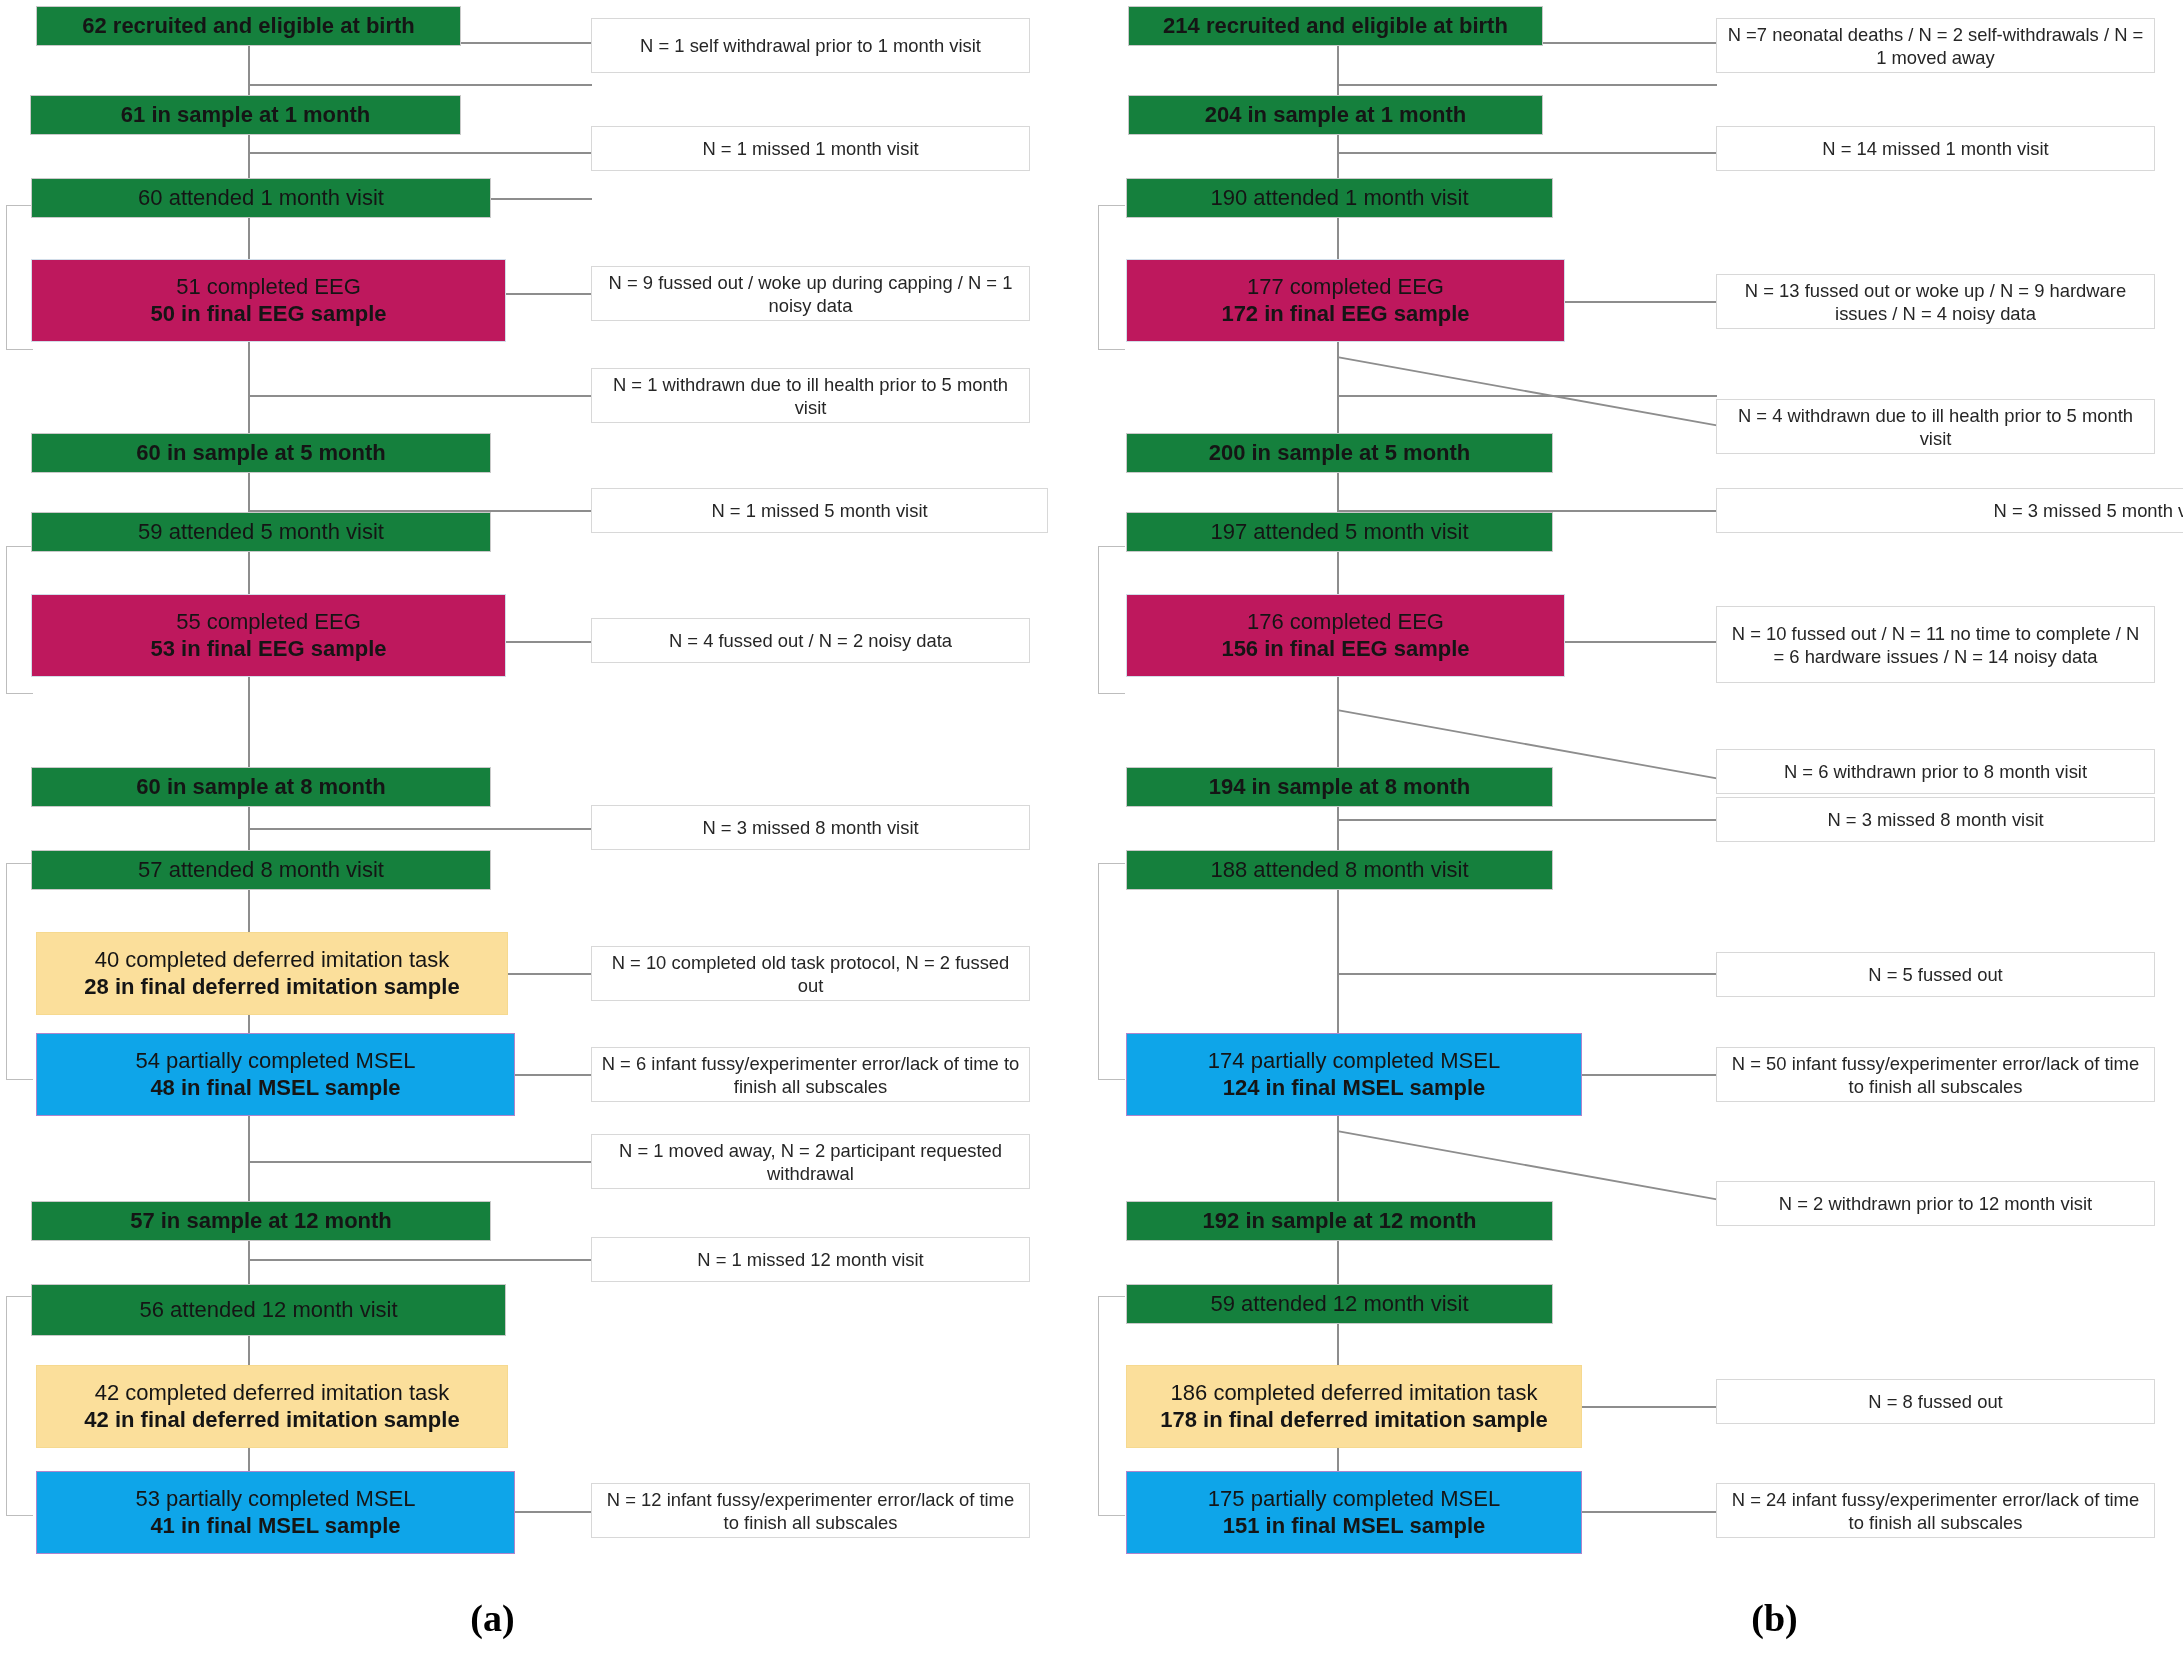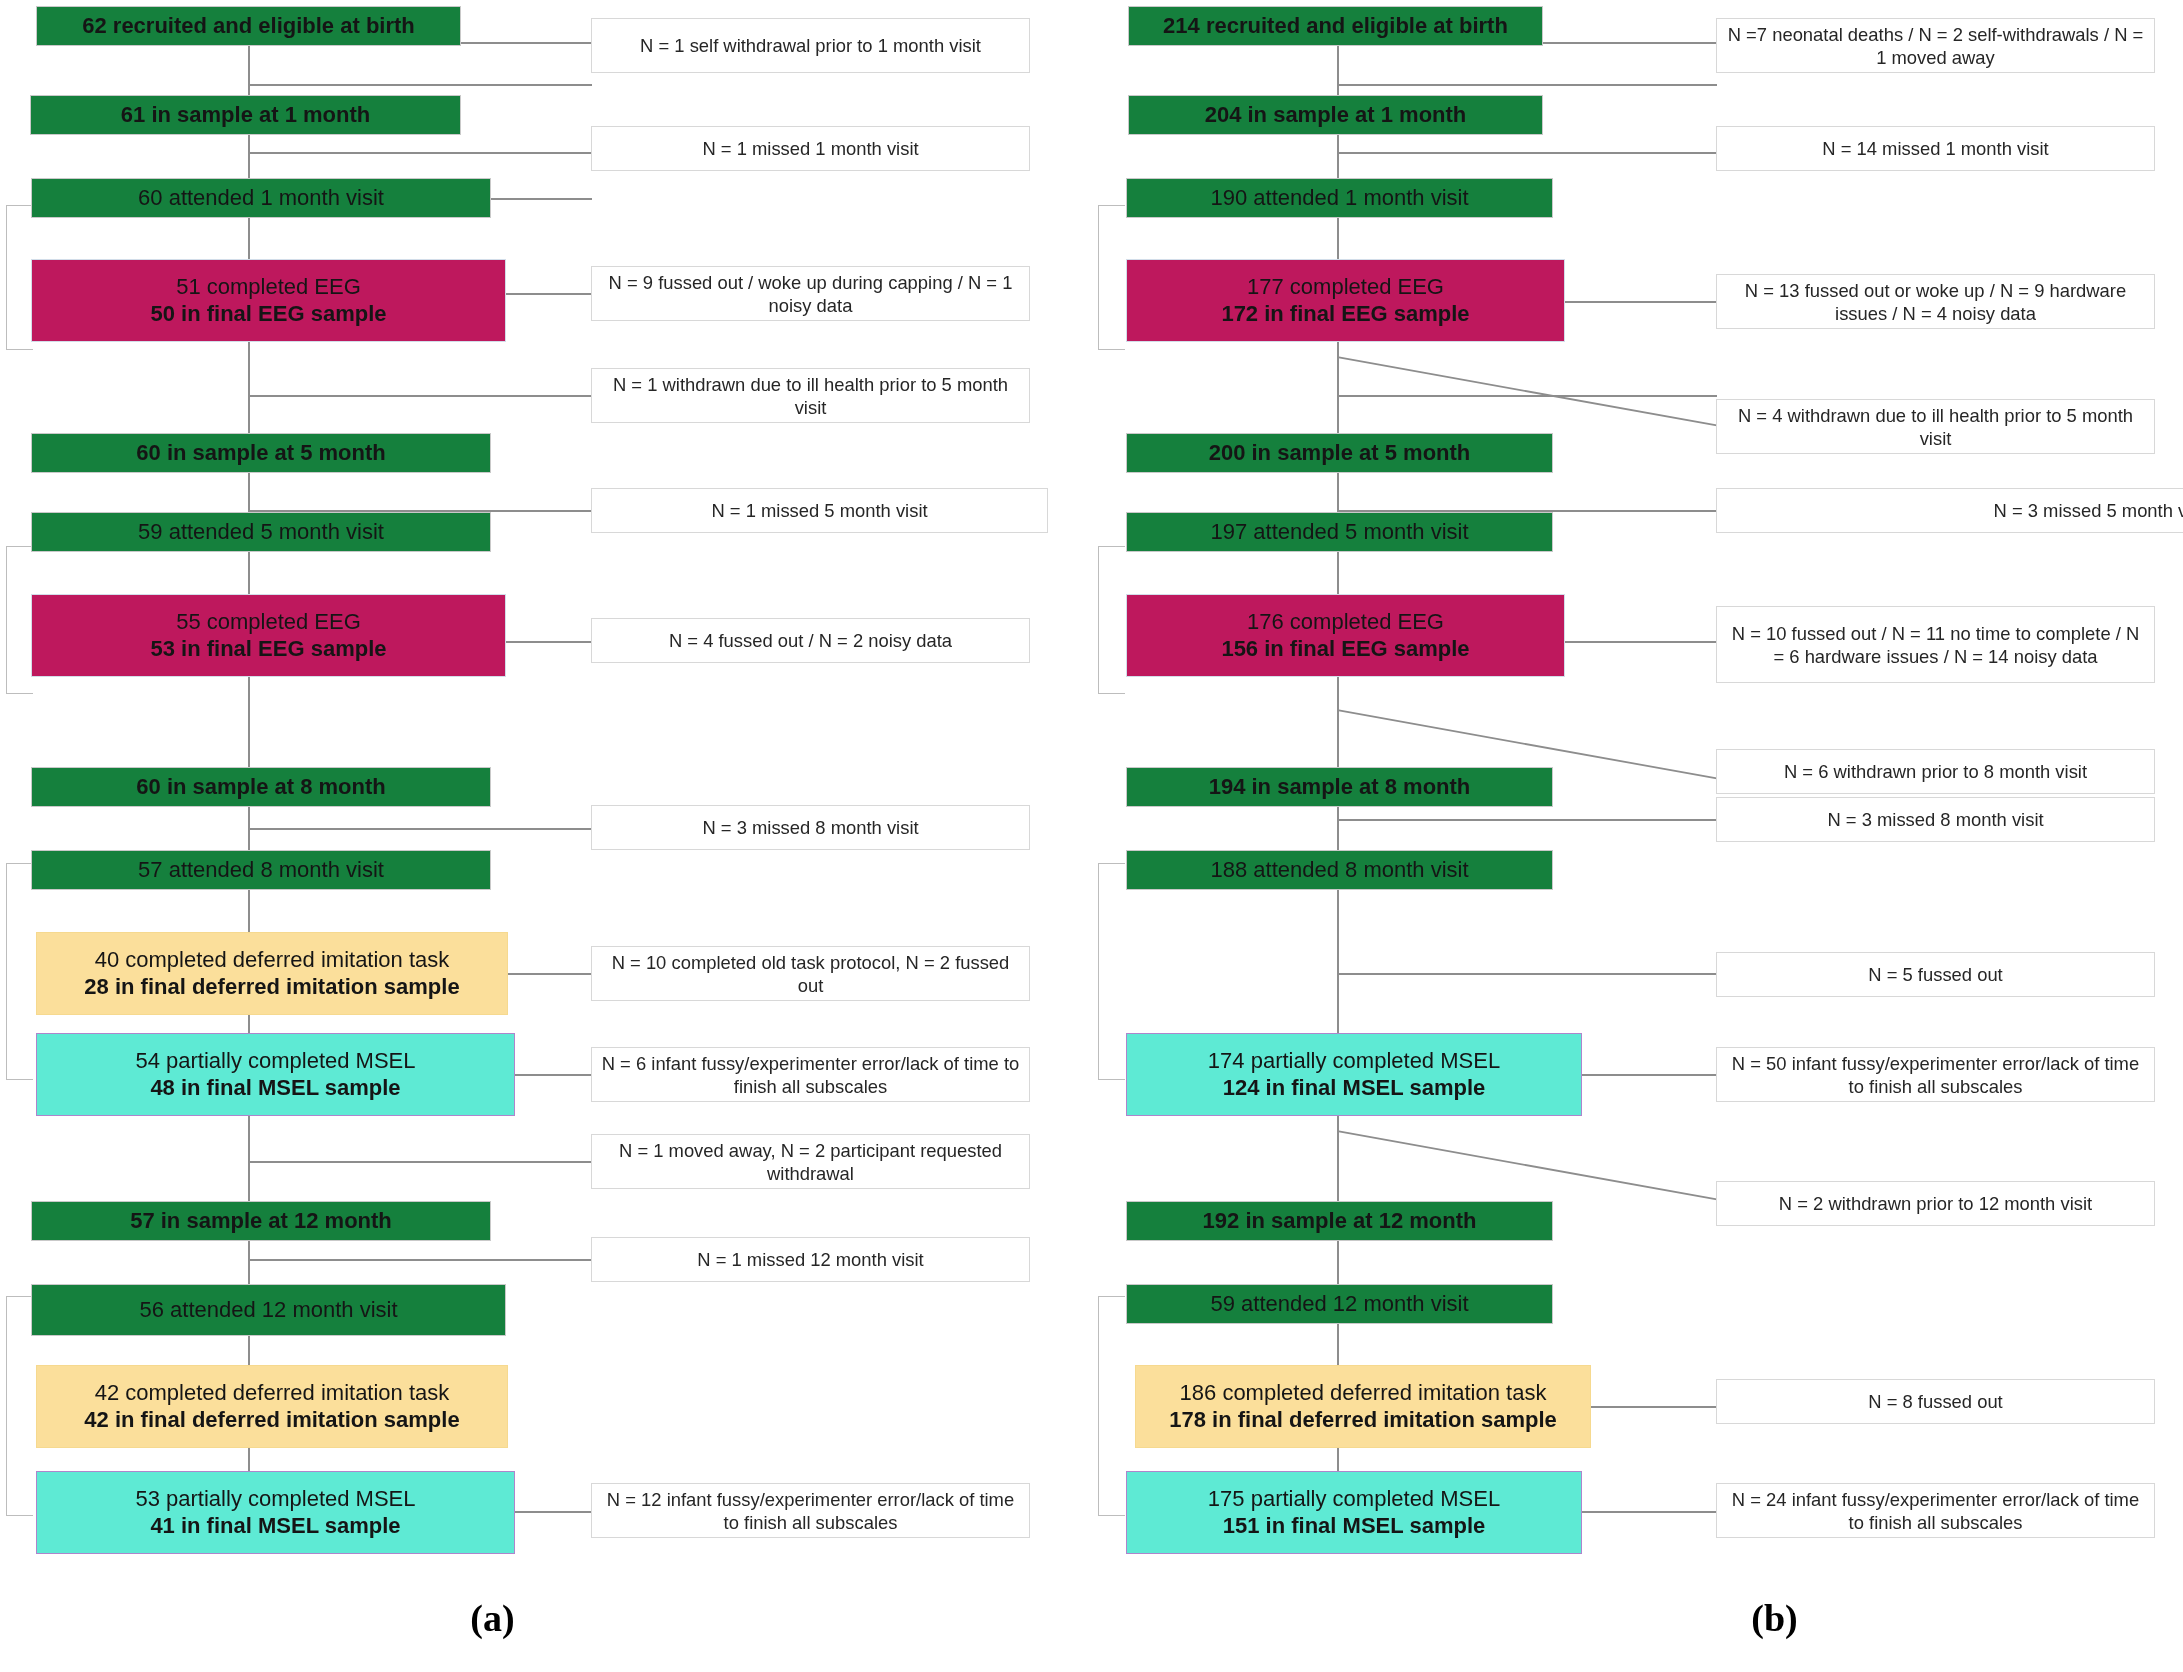--- a/index.html
+++ b/index.html
@@ -37,21 +37,21 @@
     font-size: 22px;
     line-height: 1.22;
     padding: 2.4px 6px;
   }
   .node.bold { font-weight: bold; }
   .node .l1 { font-weight: normal; }
   .node .l2 { font-weight: bold; }
 
   .node.eeg    { background: #be185d; border-color: #d2dde9; }
   .node.imit   { background: #fbdf9b; border-color: #f6d98f; }
-  .node.msel   { background: #5eead4; border-color: #ae85cc; }
+  .node.msel   { background: #0ea5e9; border-color: #ae85cc; }
 
   
   .note {
     position: absolute;
     box-sizing: border-box;
     border: 1.2px solid #d8d8d8;
     background: #ffffff;
     display: flex;
     align-items: center;
     justify-content: center;
@@ -306,21 +306,21 @@
   </div>
 
   <div class="node bold" style="left:34px; top:1201px; width:427px; height:40px;">
     <span>192 in sample at 12 month</span>
   </div>
 
   <div class="node" style="left:34px; top:1284px; width:427px; height:40px;">
     <span>59 attended 12 month visit</span>
   </div>
 
-  <div class="node imit" style="left:43px; top:1365px; width:456px; height:83px;justify-content:center;">
+  <div class="node imit" style="left:34px; top:1365px; width:456px; height:83px;justify-content:center;">
     <span class="l1">186 completed deferred imitation task</span>
     <span class="l2">178 in final deferred imitation sample</span>
   </div>
 
   <div class="node msel" style="left:34px; top:1471px; width:456px; height:83px;">
     <span class="l1">175 partially completed MSEL</span>
     <span class="l2">151 in final MSEL sample</span>
   </div>
 
   <div class="note" style="left:624px; top:18px;  width:439px; height:55px;">

